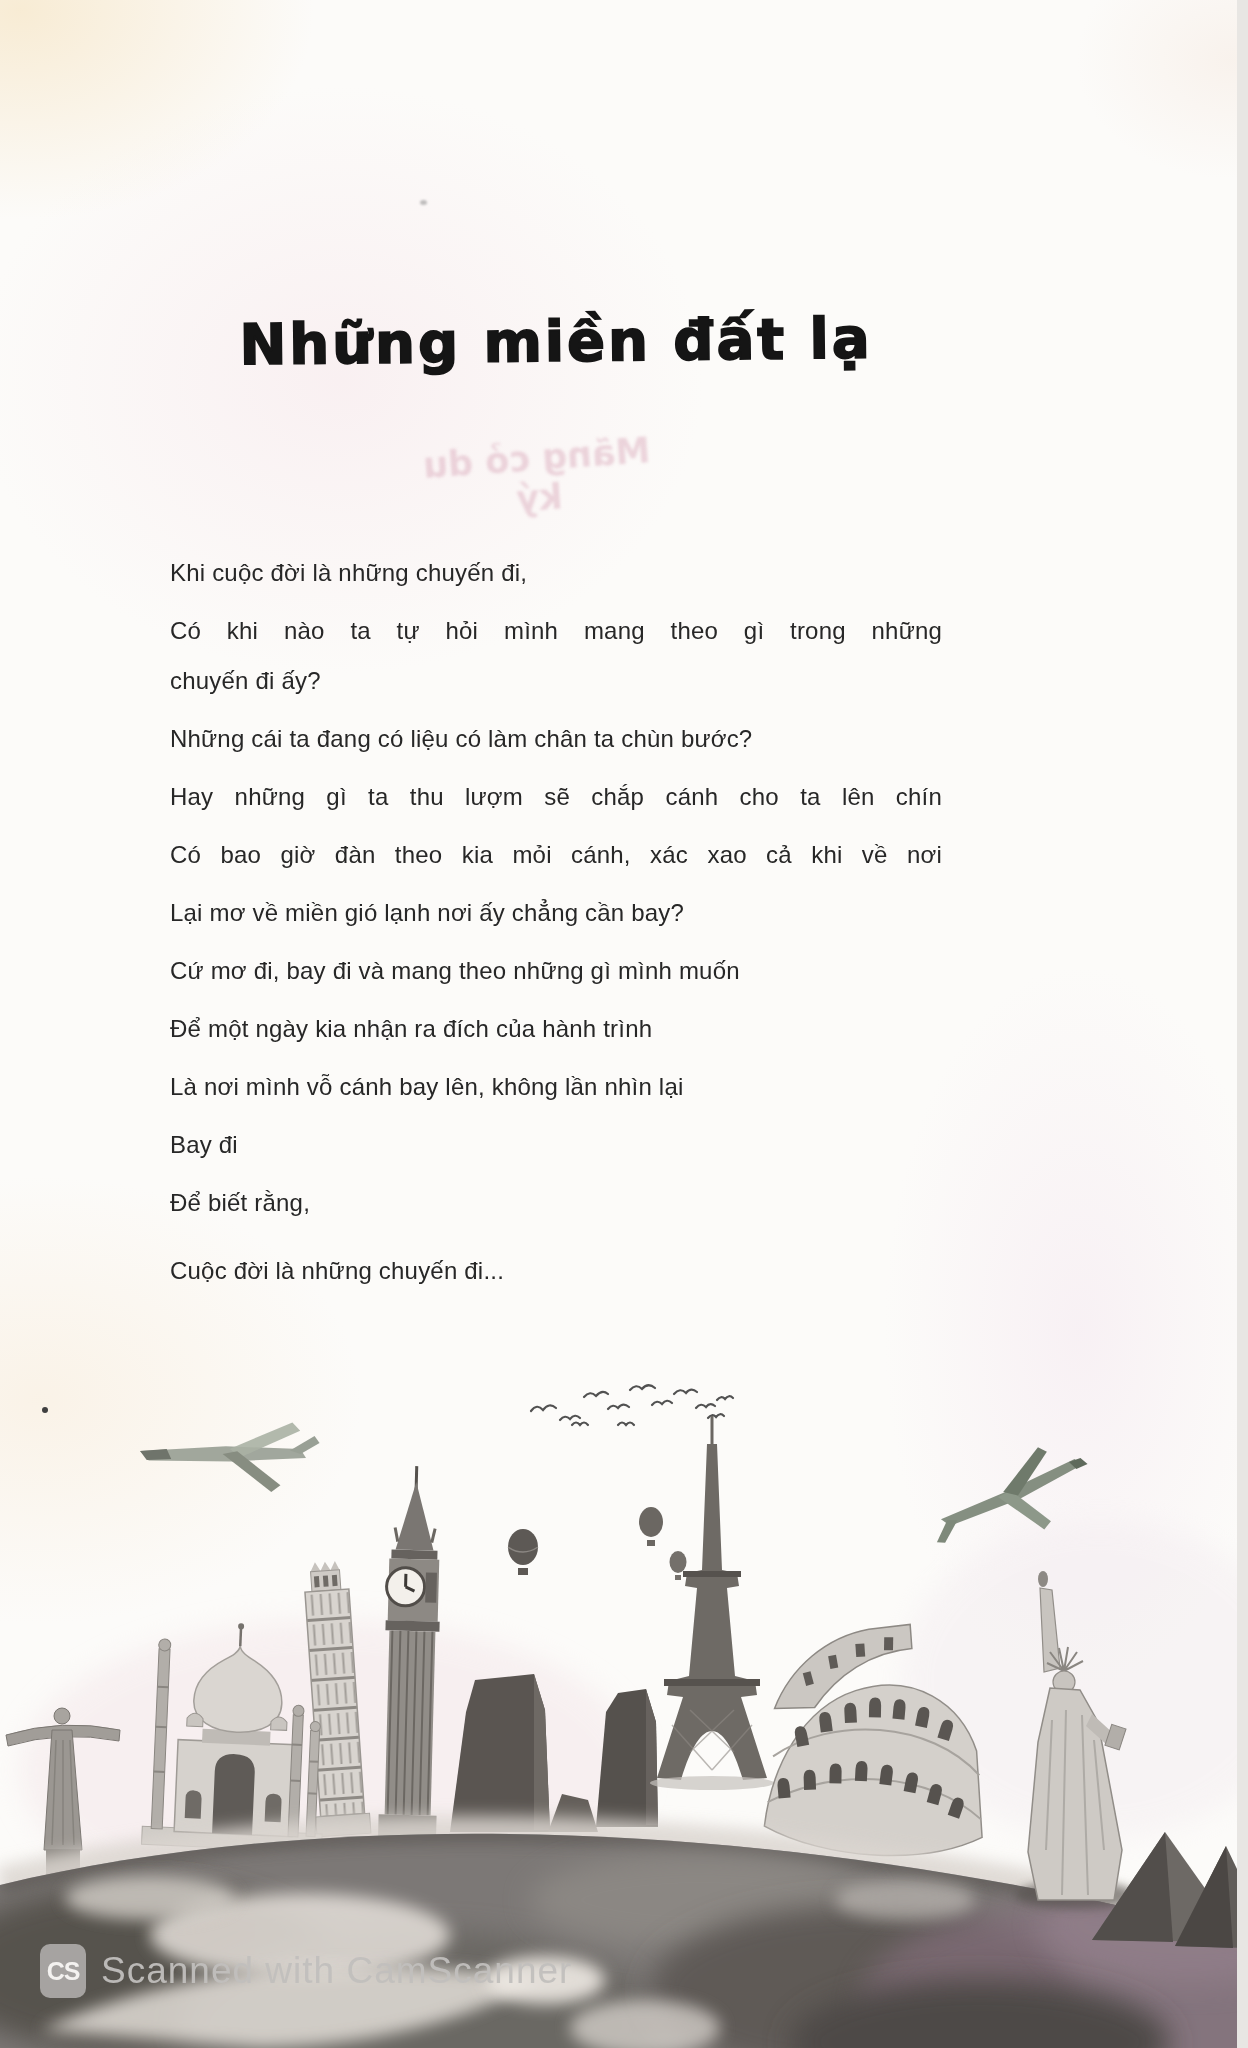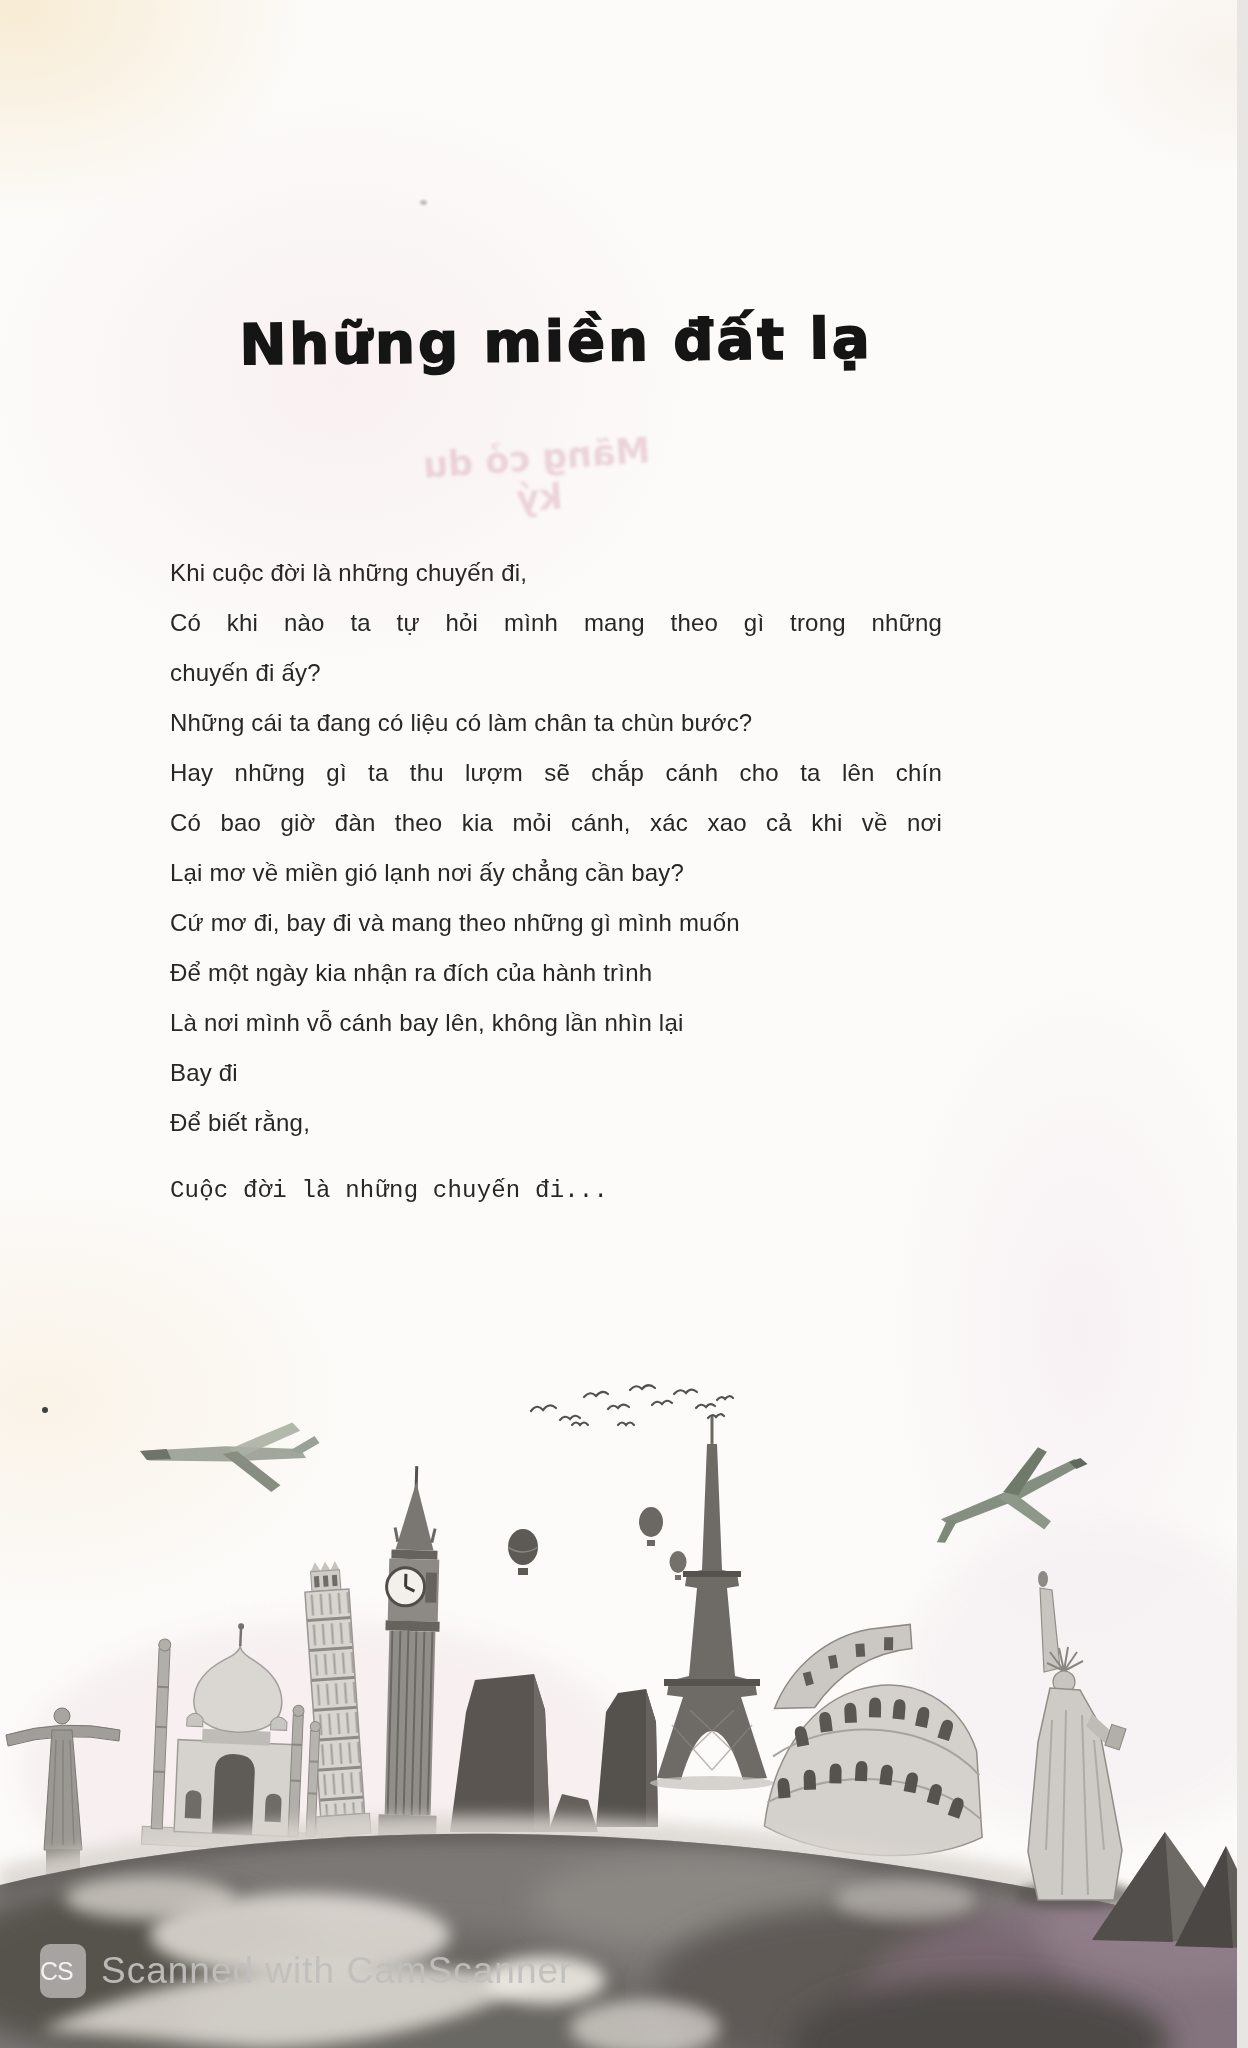--- a/index.html
+++ b/index.html
@@ -32,32 +32,32 @@
     font-family:"DejaVu Sans",sans-serif;font-weight:bold;font-size:35px;
     color:rgba(222,180,194,.55);
     transform:scaleX(-1) rotate(4deg);
     filter:blur(1.6px);
   }
   .poem{
     position:absolute;left:170px;top:548px;width:772px;
     font-size:24px;color:#272727;letter-spacing:.2px;
   }
   .poem p{margin:0;line-height:50px;}
-  .poem p.ps{}
-  .poem p.closing{margin-top:18px;font-family:Liberation Mono, monospace;}
+  .poem p.ps{margin-top:8px;}
+  .poem p.closing{margin-top:18px;}
   .poem p.stretch{text-align:justify;text-align-last:justify;}
   .illustration{position:absolute;left:0;top:1380px;}
   .watermark{
     position:absolute;left:40px;top:1944px;display:flex;align-items:center;gap:15px;z-index:5;
   }
   .wm-icon{
     width:46px;height:54px;border-radius:10px;
     background:rgba(172,170,168,.92);
-    display:flex;align-items:center;
-    color:#f4f2f0;font-weight:normal;font-size:25px;letter-spacing:-1px;
+    display:flex;align-items:center;justify-content:center;
+    color:#f4f2f0;font-weight:bold;font-size:25px;letter-spacing:-1px;
   }
   .wm-text{
     font-size:37px;color:rgba(193,191,189,.95);letter-spacing:1px;white-space:nowrap;
   }
 </style>
 </head>
 <body>
 
 <div class="page">
 

